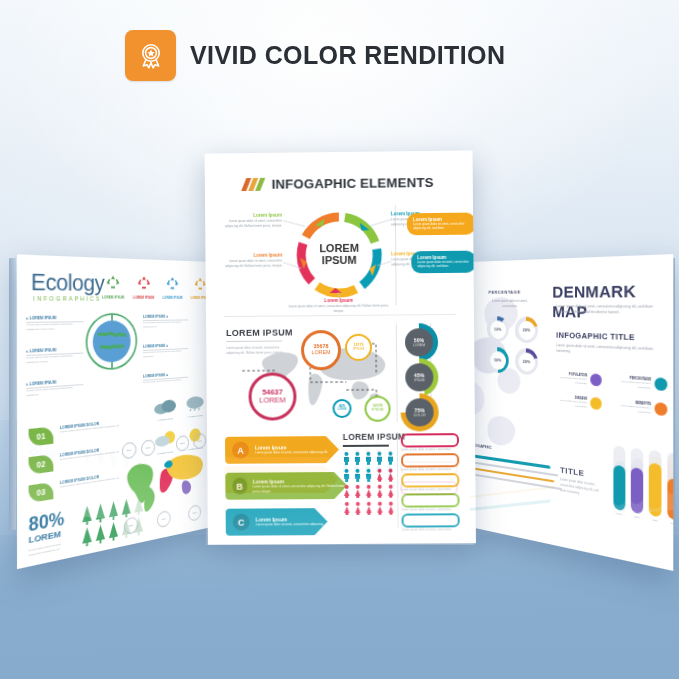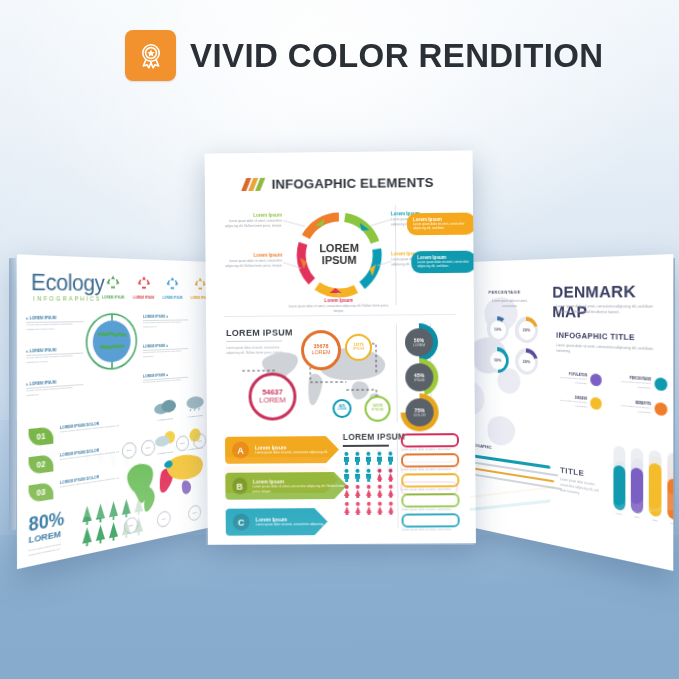--- a/index.html
+++ b/index.html
@@ -18,21 +18,21 @@
   }
   .bg-sheen{position:absolute;left:0;right:0;top:0;height:420px;
       background:linear-gradient(105deg,rgba(255,255,255,0) 0%,rgba(255,255,255,.35) 38%,rgba(255,255,255,.10) 52%,rgba(255,255,255,0) 70%);}
   .floor{position:absolute;left:0;right:0;top:535px;height:144px;
       background:linear-gradient(180deg,rgba(133,171,205,.25) 0%,rgba(134,171,204,.75) 45%,#86abcc 100%);}
 
   
   .header{position:absolute;left:125px;top:30px;display:flex;align-items:center;gap:14px;}
   .badge-box{width:51px;height:51px;border-radius:8px;background:#f2922e;
       display:flex;align-items:center;justify-content:center;box-shadow:0 1px 2px rgba(0,0,0,.12);}
-  .headline{font-size:33px;font-weight:bold;letter-spacing:.4px;color:#2b2f36;white-space:nowrap;}
+  .headline{font-size:25px;font-weight:bold;letter-spacing:.4px;color:#2b2f36;white-space:nowrap;}
 
   
   .panel{position:absolute;background:#ffffff;overflow:hidden;}
   .panel-shadow{box-shadow:0 10px 26px rgba(40,70,110,.30);}
 
   
   #leftPanel{left:14px;top:262px;width:198px;height:265px;
      transform:perspective(700px) rotateY(34deg) skewY(-4.2deg);
      transform-origin:right center;}
   

